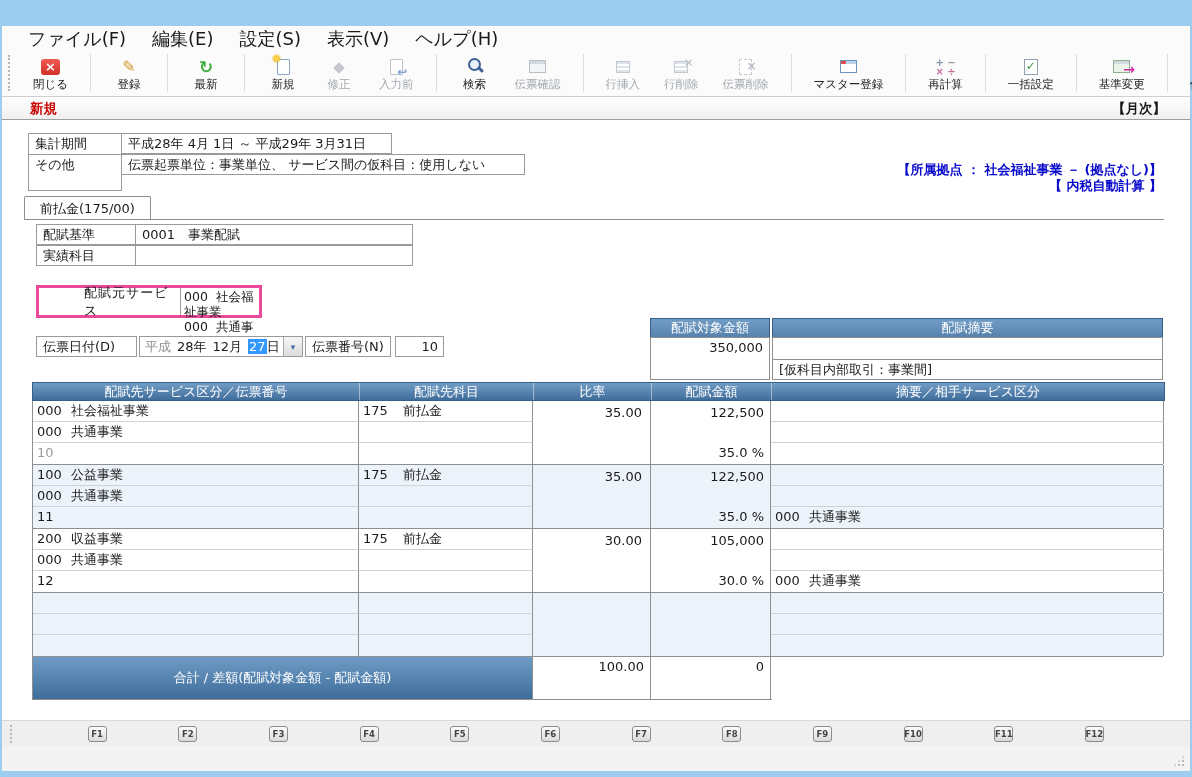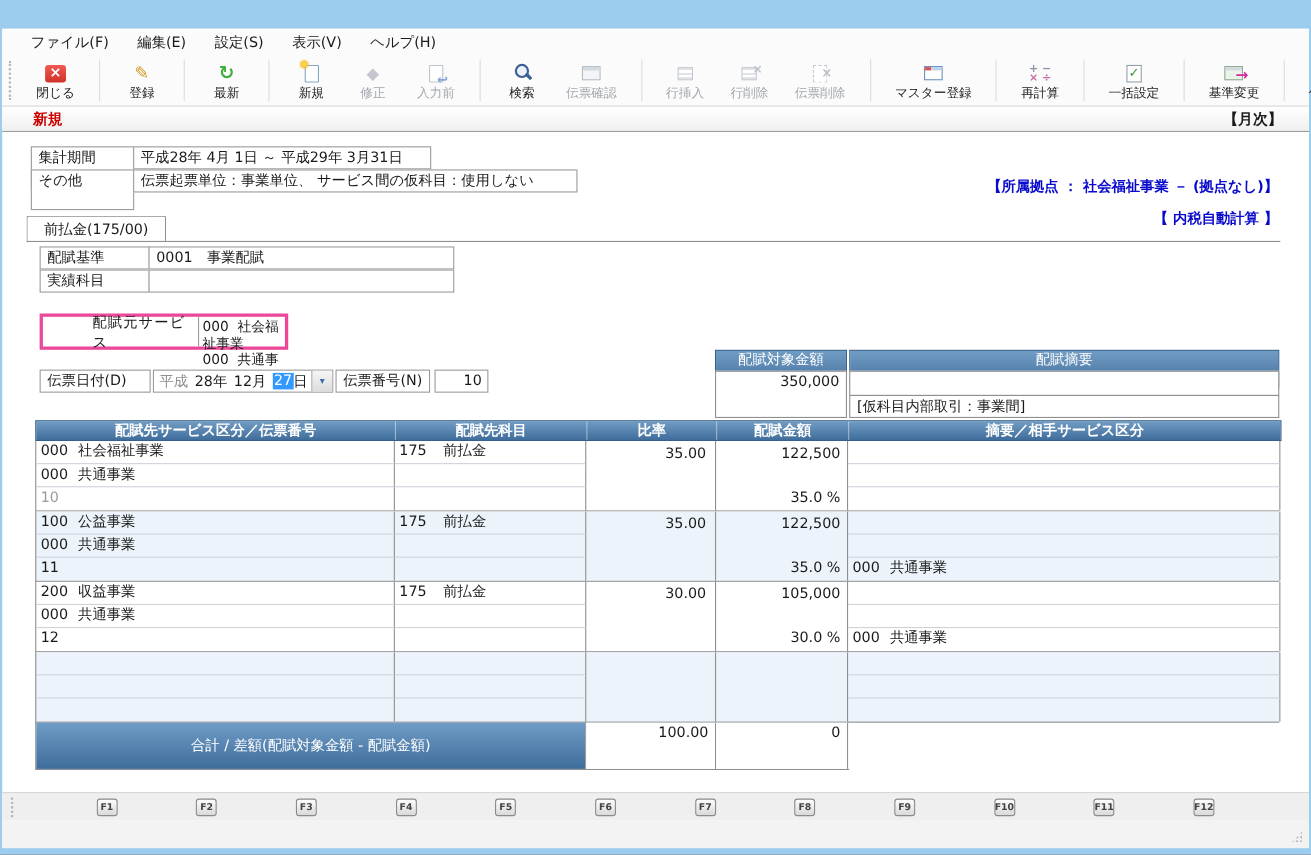--- a/index.html
+++ b/index.html
@@ -17,21 +17,21 @@
           color:#1c3c5c; font-size:12px; cursor:default; }
   .wbtn.min::before { content:"–"; font-weight:bold; }
   .wbtn.max::before { content:"□"; font-size:11px; }
   .wbtn.close { width:45px; background:linear-gradient(#ef5448,#d93a31); color:#fff; border-radius:0 0 2px 2px;
                 box-shadow: inset 0 0 0 1px #b33229; }
   .wbtn.close::before { content:"×"; font-weight:bold; font-size:14px; }
   
   #client { position:absolute; left:2px; top:26px; width:1188px; height:745px; background:#ffffff; }
   
   #menubar { position:absolute; left:2px; top:27px; right:2px; height:23px; background:#fbfbfb;
-             display:flex; align-items:center; padding-left:26px; gap:26px; font-size:13px; }
+             display:flex; align-items:center; padding-left:26px; gap:26px; font-size:18px; }
   .menu-item { cursor:default; }
   
   #toolbar { position:absolute; left:2px; top:50px; right:2px; height:47px; background:#fbfbfb;
              border-bottom:1px solid #cfcfcf; display:flex; align-items:center; padding-left:4px;gap:14px; }
   .grip { width:4px; height:36px; border-left:2px dotted #b5b5b5; margin:0 4px 0 2px; }
   .tsep { width:1px; height:38px; background:#dcdcdc; margin:0 3px; flex:none; }
   .tbtn { display:flex; flex-direction:column; align-items:center; justify-content:center;
           min-width:42px; padding:2px 5px 1px; height:42px; flex:none; cursor:default; }
   .tlabel { font-size:11.5px; line-height:13px; white-space:nowrap; color:#222; }
   .tbtn.disabled .tlabel { color:#a2a8ae; }
@@ -83,21 +83,21 @@
                      font-size:11px; display:flex; align-items:center; justify-content:center; border:1px solid #2f6fae; }
   
   #statebar { position:absolute; left:2px; top:97px; right:2px; height:23px;
               background:linear-gradient(#ffffff,#f0f0f0); border-bottom:1px solid #9f9f9f; }
   #state-label { position:absolute; left:28px; top:3px; color:#cc0000; font-weight:bold; font-size:13.5px; }
   #period-badge { position:absolute; right:24px; top:3px; font-weight:bold; font-size:13.5px; }
   
   .fldlabel { position:absolute; border:1px solid #9a9a9a; background:#fff; padding:1px 0 0 6px; height:37px; line-height:18px; }
   .fldvalue { position:absolute; border:1px solid #9a9a9a; background:#fff; padding:1px 0 0 6px; height:21px; line-height:18px; }
   #ann1, #ann2 { position:absolute; right:30px; color:#0a0acd; font-size:13px; font-weight:bold; text-align:right; }
-  #ann1 { top:161px; } #ann2 { top:190px;margin-left:34px; }
+  #ann1 { top:161px; } #ann2 { top:177px;margin-left:34px; }
   
   #tab { position:absolute; left:24px; top:196px; width:127px; height:23px; border:1px solid #8f8f8f;
          border-bottom:none; border-radius:2px 2px 0 0; background:#fff; text-align:center; padding-top:3px; }
   #tabline { position:absolute; left:24px; top:219px; width:1140px; border-top:1px solid #8f8f8f; }
   
   .cell { border:1px solid #9a9a9a; background:#fff; height:21px; line-height:18px; padding:1px 0 0 6px; position:absolute; }
   
   #srcbox { position:absolute; left:36px; top:285px; width:226px; height:33px; border:3px solid #ec4899;
             background:#fff; display:flex;padding-left:40px; }
   #srclabel { width:101px; display:flex; align-items:center; padding-left:5px; letter-spacing:1px; }
@@ -113,21 +113,21 @@
                border-left:1px solid #ababab; display:flex; align-items:center; justify-content:center; }
   #date-drop::before { content:"▾"; font-size:9px; color:#3b6ea5; }
   
   .bluehdr { background:linear-gradient(#719cc4,#3f6d9b); border:1px solid #35608c; color:#fff;
              text-align:center; line-height:17px; font-size:13px; position:absolute; height:35px; }
   .whitecell { position:absolute; border:1px solid #8f8f8f; background:#fff; }
   
   #maintable { position:absolute; left:32px; top:382px; width:1133px; }
   .thead { display:grid; grid-template-columns:326px 174px 118px 120px 393px; height:19px;
            background:linear-gradient(#719cc4,#3f6d9b); border:1px solid #35608c; color:#fff; }
-  .thead > div { text-align:center; line-height:17px; font-size:13px; border-left:1px solid rgba(255,255,255,.45);font-weight:bold; }
+  .thead > div { text-align:center; line-height:17px; font-size:13px; border-left:1px solid rgba(255,255,255,.45); }
   .thead > div:first-child { border-left:none; }
   .blk { display:grid; grid-template-columns:326px 174px 118px 120px 393px; grid-template-rows:21px 21px 21px;
          border-left:1px solid #8f8f8f; border-bottom:1px solid #8f8f8f; background:#fff; width:1131px; }
   .blk.hl { background:#edf3fa; }
   .blk > div { border-right:1px solid #8f8f8f; line-height:20px; overflow:hidden; white-space:nowrap; }
   .r1 { grid-row:1; } .r2 { grid-row:2; } .r3 { grid-row:3; }
   .cc1 { grid-column:1; padding-left:4px; }
   .cc2 { grid-column:2; padding-left:4px; }
   .cc3 { grid-column:3; grid-row:1 / 4; text-align:right; padding:2px 8px 0 0; }
   .cc4 { grid-column:4; grid-row:1 / 4; display:flex; flex-direction:column; justify-content:space-between;

